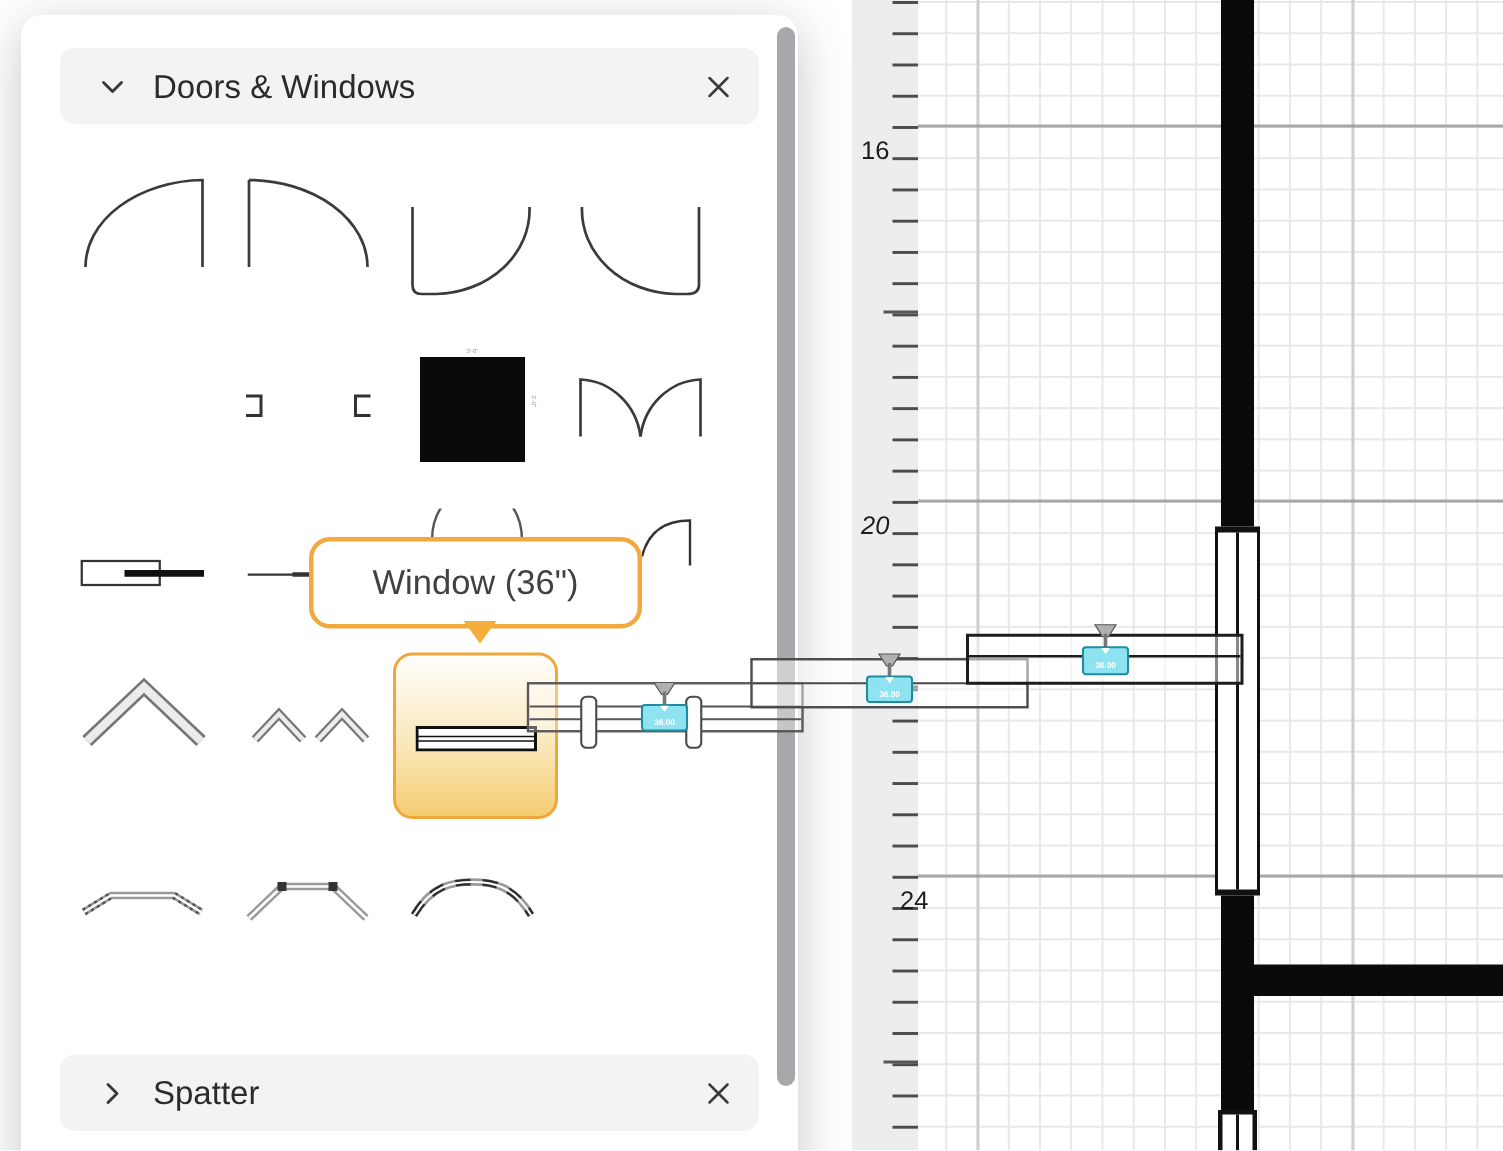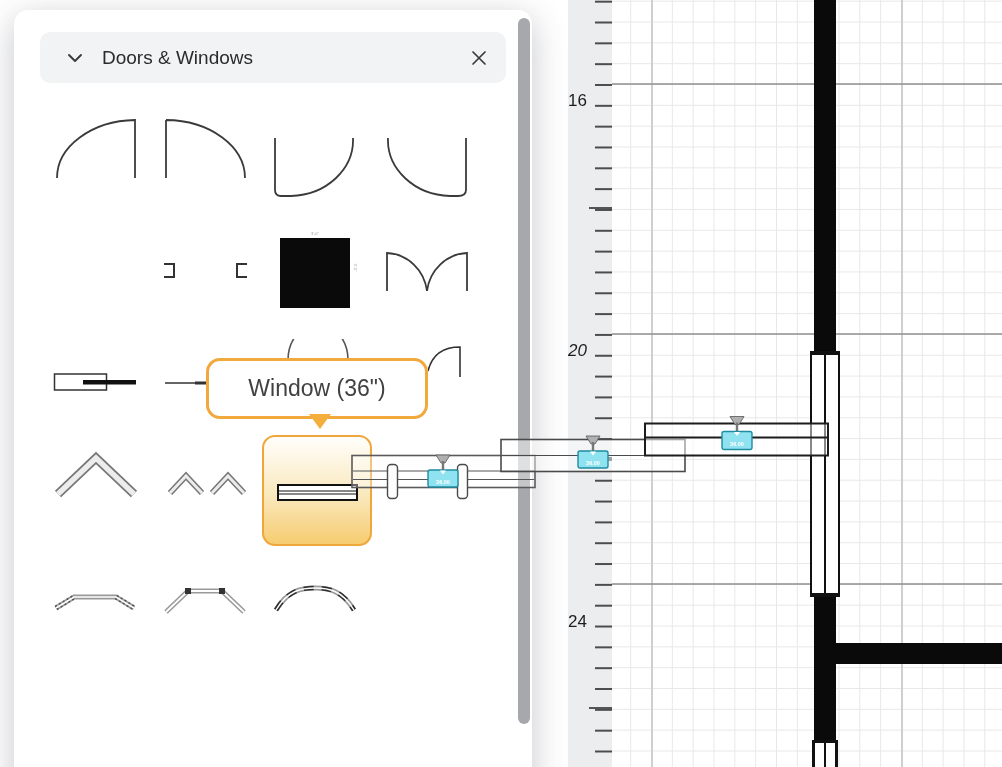--- a/index.html
+++ b/index.html
@@ -17,35 +17,35 @@
     background-position:18.2px 0.7px;}
   .major-h{left:572px;right:0;height:2px;background:#8f8f8f;opacity:.75;}
   .major-v{top:0;bottom:0;width:2px;background:#cfcfcf;}
 
   
   #ruler{left:568px;top:0;width:44px;bottom:0;background:#ebedef;}
   #ruler-ticks{position:absolute;right:0;top:0;bottom:0;width:17px;
     background-image:linear-gradient(to bottom,#4c4c4c 0 2px,transparent 2px);
     background-size:100% 20.83px;background-position:0 0.7px;}
   .ruler-mid{position:absolute;right:0;width:23px;height:2px;background:#555;}
-  .ruler-label{position:absolute;left:0;width:25px;text-align:left;
+  .ruler-label{position:absolute;left:0;width:25px;text-align:right;
     font-size:17px;color:#1d1d1d;line-height:20px;}
 
   
   .wall{background:#0a0a0a;}
   .pwindow{background:#fff;box-sizing:border-box;}
   .winline-v{position:absolute;left:50%;top:0;bottom:0;width:2px;margin-left:-1px;background:#111;}
 
   
   #panel{left:14px;top:10px;width:518px;height:790px;background:#fff;
     border-radius:14px;box-shadow:0 8px 34px rgba(50,55,70,.28);}
   .secbar{position:absolute;left:26px;width:466px;height:51px;background:#f2f3f5;
     border-radius:10px;display:flex;align-items:center;cursor:pointer;}
   .secbar .chev{margin-left:25px;flex:0 0 auto;}
-  .secbar .sectitle{margin-left:17px;font-size:19px;color:#2b2b2b;flex:1 1 auto;}
+  .secbar .sectitle{margin-left:17px;font-size:22px;color:#2b2b2b;flex:1 1 auto;}
   .secbar .closex{margin-right:17px;flex:0 0 auto;cursor:pointer;}
   #scroll-thumb{left:504px;top:8px;width:12px;height:706px;background:#a6a8ab;border-radius:6px;}
 
   
   #tooltip{left:206px;top:358px;width:222px;height:61px;background:#fff;
     border:3px solid #F1A83C;border-radius:14px;box-sizing:border-box;
     display:flex;align-items:center;justify-content:center;
     font-size:23px;color:#414141;z-index:30;}
   #tooltip-arrow{position:absolute;left:100px;top:53px;width:0;height:0;
     border:11px solid transparent;border-top:15px solid #F5AE3C;border-bottom:none;}
@@ -81,21 +81,21 @@
     <div class="winline-v"></div>
   </div>
 
   <div id="ruler" class="abs">
     <div id="ruler-ticks"></div>
     <div class="ruler-mid" style="top:207px;"></div>
     <div class="ruler-mid" style="top:457px;"></div>
     <div class="ruler-mid" style="top:707px;"></div>
     <div class="ruler-label" style="top:91px;">16</div>
     <div class="ruler-label" style="top:341px;font-style:italic;">20</div>
-    <div class="ruler-label" style="top:612px;">24</div>
+    <div class="ruler-label" style="top:591px;padding-left:26px;">24</div>
   </div>
 
   <div id="panel" class="abs">
 
     <div class="secbar" style="top:22px;">
       <svg class="chev" width="20" height="20" viewBox="0 0 20 20">
         <path d="M4 7 L10 13 L16 7" fill="none" stroke="#3a3a3a" stroke-width="1.9" stroke-linecap="round" stroke-linejoin="round"></path>
       </svg>
       <span class="sectitle">Doors &amp; Windows</span>
       <svg class="closex" width="20" height="20" viewBox="0 0 20 20">
@@ -168,20 +168,29 @@
       <path d="M2 28 L24 7 L58 7 L80 28" fill="none" stroke="#fff" stroke-width="1.8"></path>
       <rect x="21" y="4" width="6" height="6" fill="#333"></rect>
         <rect x="55" y="4" width="6" height="6" fill="#333"></rect>
     </svg>
     <svg class="abs" style="left:260px;top:574px;" width="82" height="32">
       <path d="M2 26 C14 6 28 4 41 4 C54 4 68 6 80 26" fill="none" stroke="#9a9a9a" stroke-width="5"></path>
       <path d="M2 26 C14 6 28 4 41 4 C54 4 68 6 80 26" fill="none" stroke="#2e2e2e" stroke-width="4.5" stroke-dasharray="10 8"></path>
       <path d="M2 26 C14 6 28 4 41 4 C54 4 68 6 80 26" fill="none" stroke="#fff" stroke-width="1.4"></path>
     </svg>
 
+    <div class="secbar" style="top:693px;">
+      <svg class="chev" width="20" height="20" viewBox="0 0 20 20">
+        <path d="M7 4 L13 10 L7 16" fill="none" stroke="#3a3a3a" stroke-width="1.9" stroke-linecap="round" stroke-linejoin="round"></path>
+      </svg>
+      <span class="sectitle">Spatter</span>
+      <svg class="closex" width="20" height="20" viewBox="0 0 20 20">
+        <path d="M4 4 L16 16 M16 4 L4 16" stroke="#3a3a3a" stroke-width="1.7" stroke-linecap="round"></path>
+      </svg>
+    </div>
 
     <div id="scroll-thumb" class="abs"></div>
   </div>
 
   <div id="sel-tile" class="abs">
     <svg class="abs" style="left:13px;top:47px;" width="81" height="17">
       <rect x="1" y="1" width="79" height="15" fill="#fff" stroke="#111" stroke-width="2"></rect>
       <line x1="1" y1="7" x2="80" y2="7" stroke="#111" stroke-width="1"></line>
       <line x1="1" y1="10" x2="80" y2="10" stroke="#111" stroke-width="1"></line>
     </svg>

